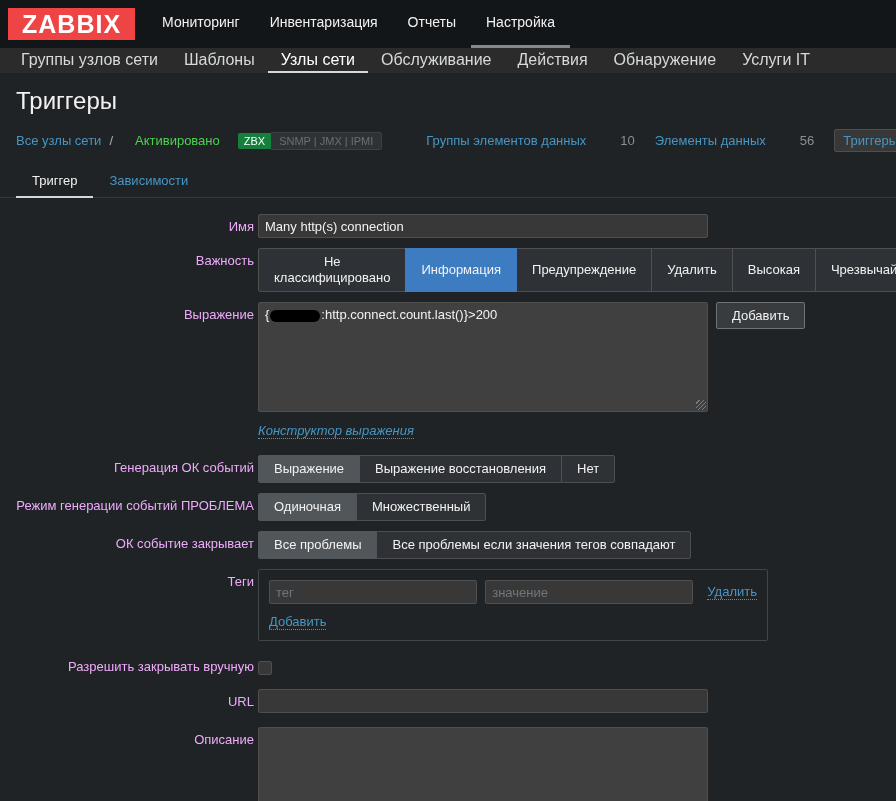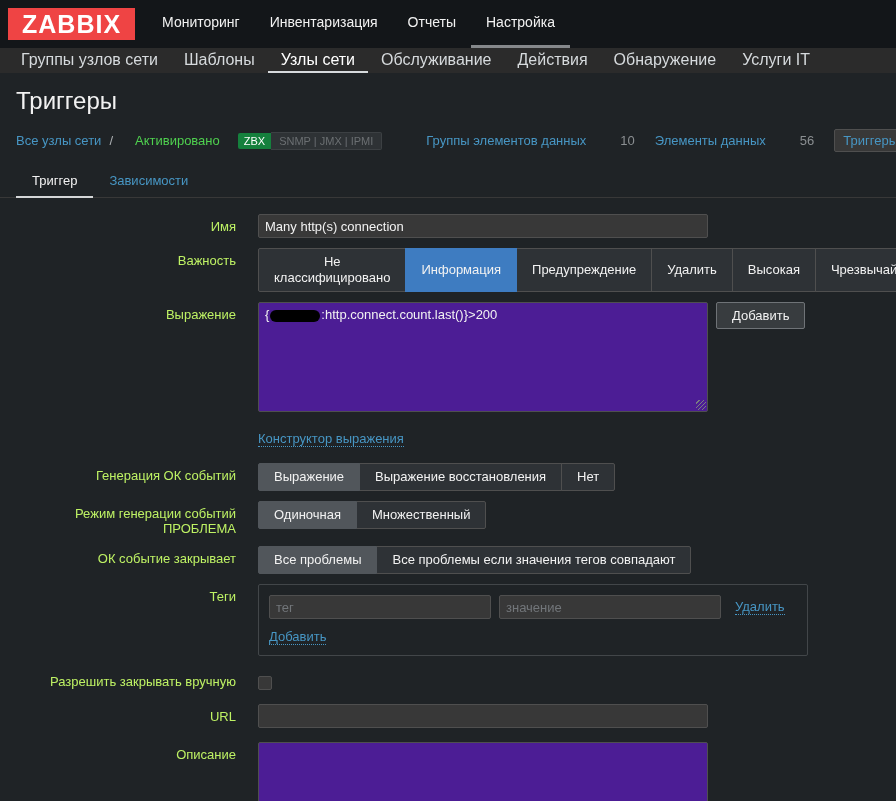--- a/index.html
+++ b/index.html
@@ -86,21 +86,21 @@
     border-bottom:2px solid transparent; margin-bottom:-1px;
   }
   .tab.active { color:#f2f2f2; border-bottom-color:#d4d6d8; }
   .tab.inactive { color:#4796c4; }
 
   
   .form { padding:16px 16px 0; }
   .row { display:flex; align-items:flex-start; margin-bottom:10px; }
   .flabel {
     width:242px; flex:0 0 242px; text-align:right;
-    padding:5px 22px 0 0; color:#bef264;
+    padding:5px 4px 0 0; color:#f0abfc;
   }
   .fctrl { display:flex; align-items:flex-start; }
 
   .tinput {
     background:#383838; border:1px solid #4f4f4f; border-radius:2px;
     color:#f2f2f2; font:inherit; padding:3px 6px; height:24px;
     outline:none;
   }
   .tinput::placeholder { color:#72767a; }
   .w450 { width:450px; }
@@ -112,21 +112,21 @@
     font:inherit; padding:5px 15px; margin-left:-1px; cursor:pointer;
     line-height:16px;
   }
   .seg:first-child { margin-left:0; border-radius:2px 0 0 2px; }
   .seg:last-child { border-radius:0 2px 2px 0; }
   .seg.sel-blue { background:#3e7cc1; border-color:#3e7cc1; position:relative; }
   .seg.sel-gray { background:#51565b; border-color:#51565b; position:relative; }
 
   .textarea-box {
     position:relative; width:450px; height:110px;
-    background:#4c1d95; border:1px solid #4f4f4f; border-radius:2px;
+    background:#404040; border:1px solid #4f4f4f; border-radius:2px;
     padding:4px 6px; cursor:text; overflow:hidden;
   }
   .textarea-box.desc { height:112px; }
   .resize-handle {
     position:absolute; right:1px; bottom:1px; width:10px; height:10px;
     background:repeating-linear-gradient(135deg, transparent 0 2px, #7a7e81 2px 3px);
     cursor:nwse-resize;
   }
   .redacted-inline {
     display:inline-block; width:50px; height:12px; vertical-align:middle;
@@ -134,24 +134,24 @@
   }
   .btn {
     background:#383c3f; border:1px solid #6f7377; border-radius:2px;
     color:#f2f2f2; font:inherit; padding:5px 15px; cursor:pointer;
     margin-left:8px;
   }
   .dlink {
     color:#4796c4; cursor:pointer;
     border-bottom:1px dotted #4796c4; display:inline-block;
   }
-  .link-under-field { margin-top:15px; }
+  .link-under-field { margin-top:7px;font-style:italic; }
 
   .tags-box {
-    width:550px; border:1px solid #424649; border-radius:2px;
+    width:510px; border:1px solid #424649; border-radius:2px;
     padding:10px;
   }
   .tags-row { display:flex; align-items:center; margin-bottom:10px; }
   .tags-row .tinput { margin-right:8px; }
   .tags-row .dlink { margin-left:6px; }
 
   .checkbox {
     appearance:none; -webkit-appearance:none;
     width:14px; height:14px; background:#383838;
     border:1px solid #4f4f4f; border-radius:2px; margin:4px 0 0;

